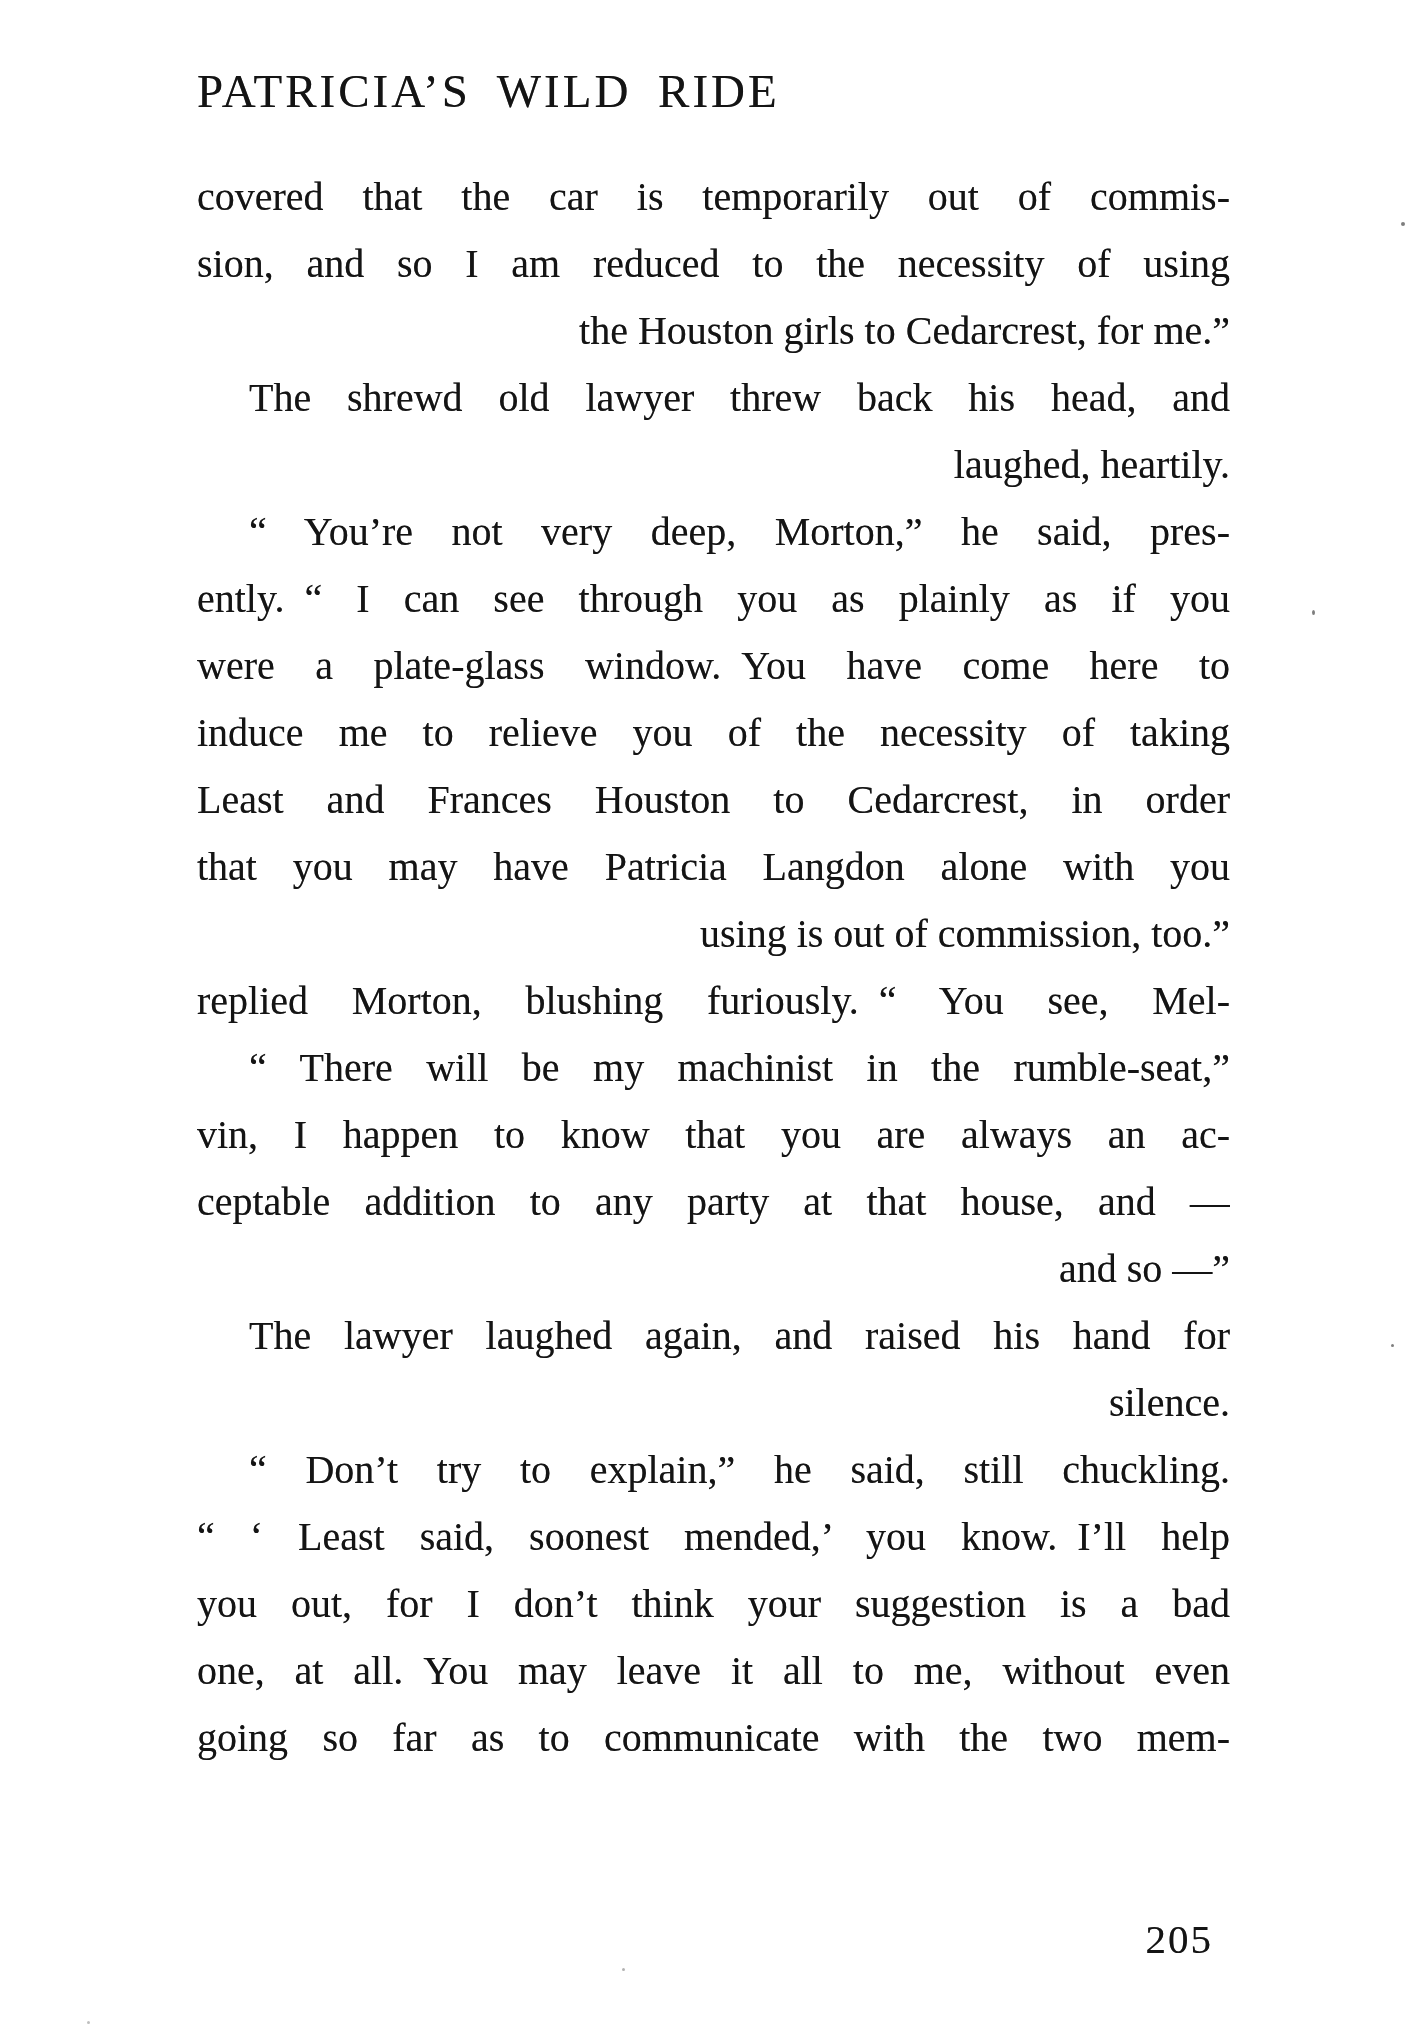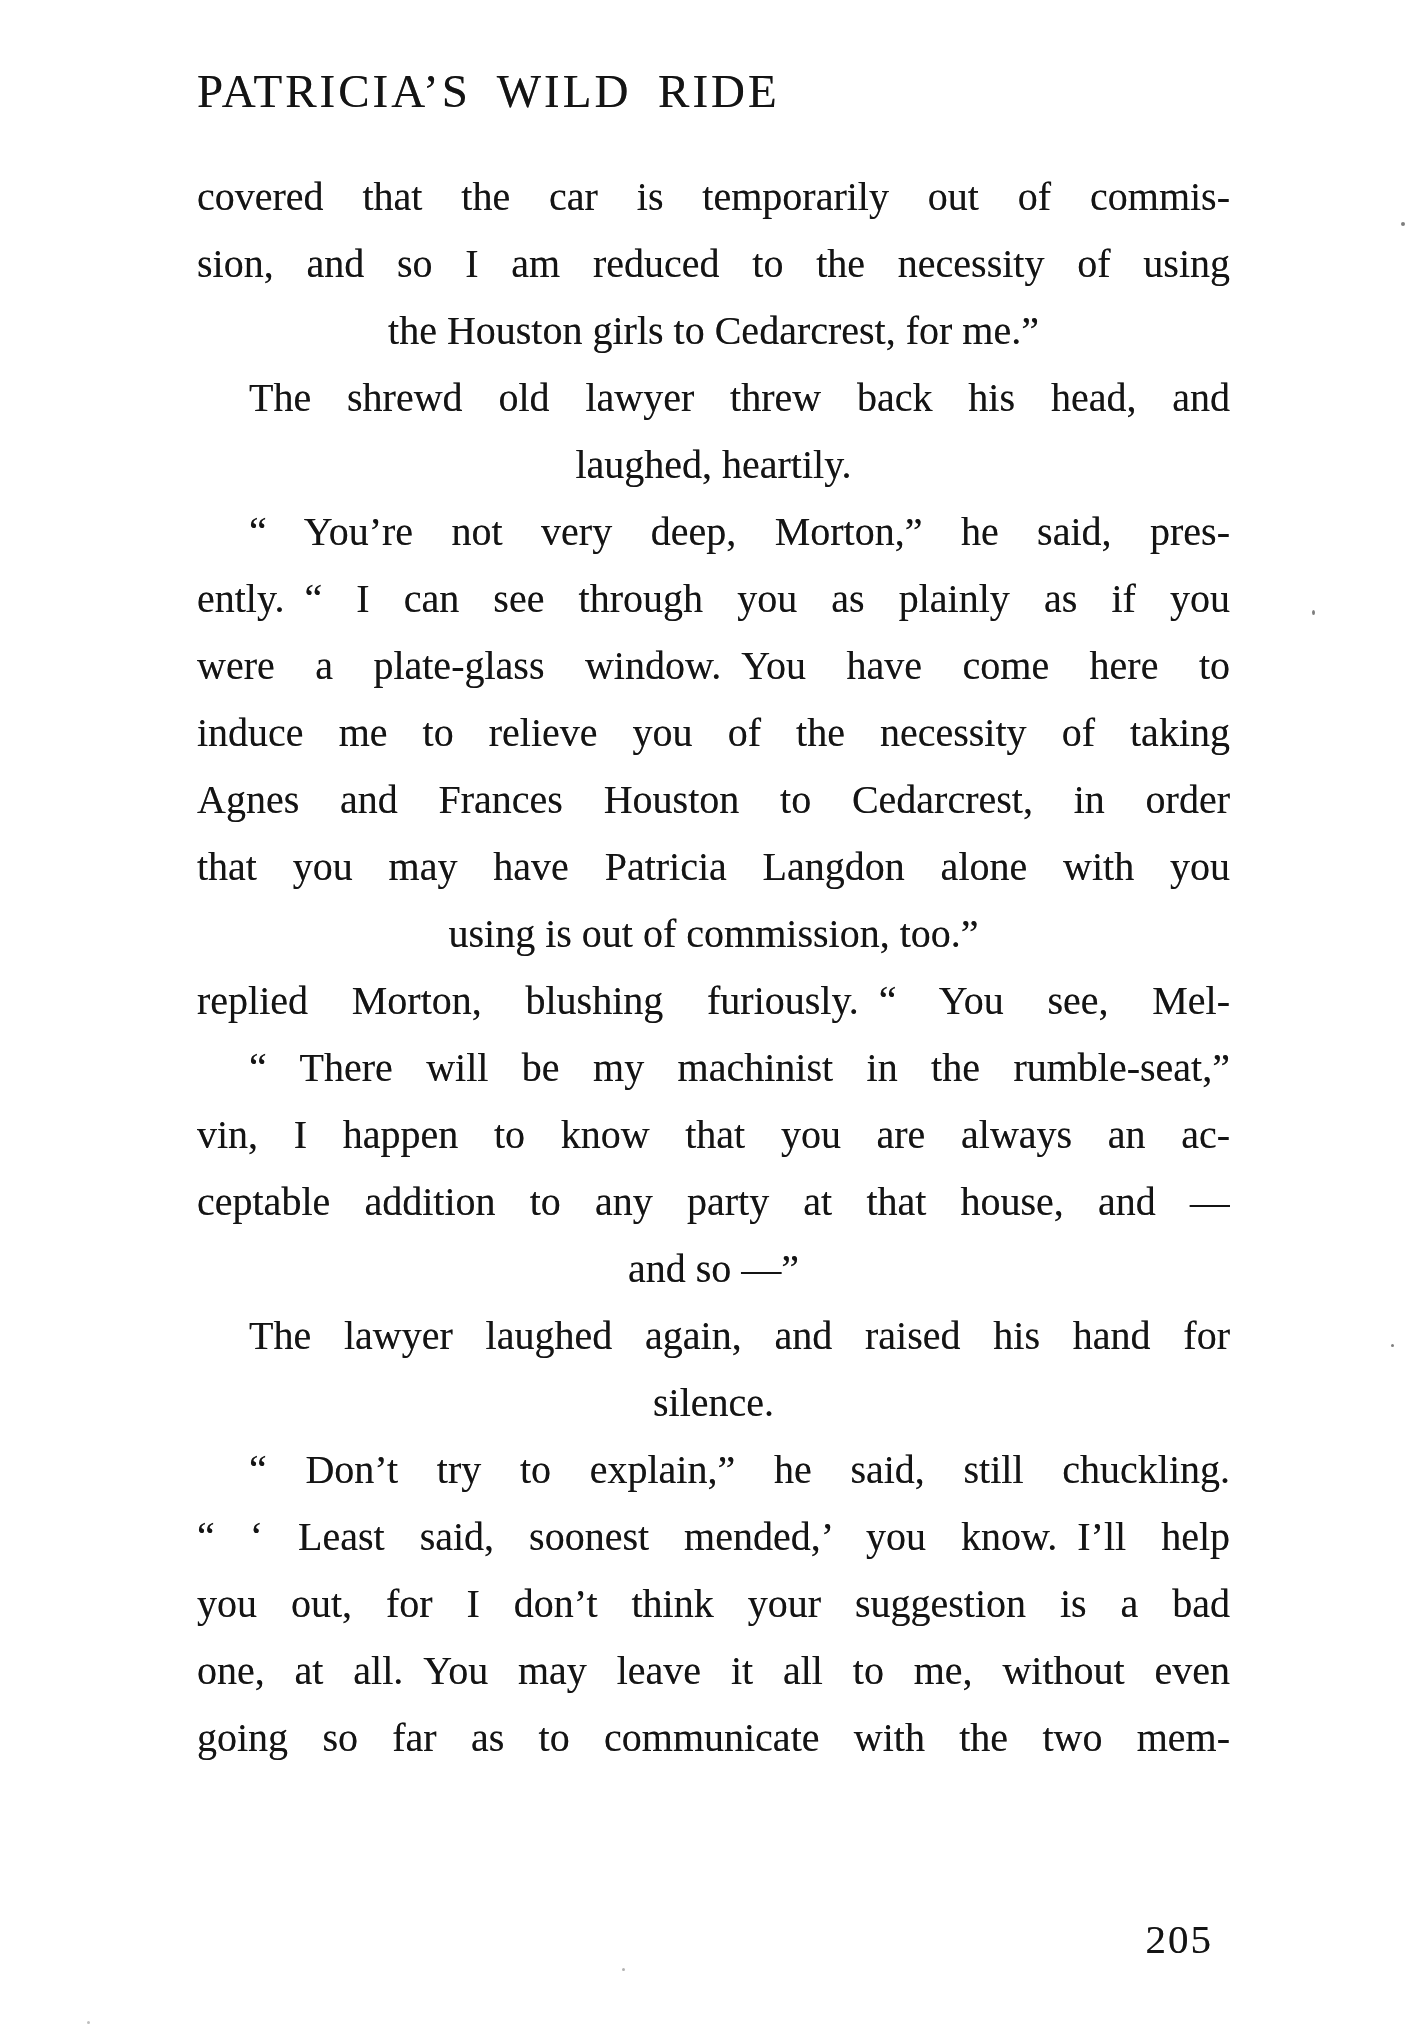--- a/index.html
+++ b/index.html
@@ -25,21 +25,21 @@
     text-shadow:0 0 0.6px rgba(0,0,0,.55);
   }
   .body-text{
     position:absolute;
     top:163px;left:197px;width:1033px;
   }
   .line{
     height:67px;
     line-height:67px;
     font-size:40px;
-    text-align:center;
+    text-align:right;
     white-space:normal;
     overflow:hidden;
     text-shadow:0 0 0.6px rgba(0,0,0,.5);
   }
   .line.fill{
     text-align:justify;
     text-align-last:justify;
   }
   .line.indent{
     text-indent:52px;
@@ -73,21 +73,21 @@
   <div class="body-text" id="body-text">
       <div class="line fill">covered that the car is temporarily out of commis-</div>
       <div class="line fill">sion, and so I am reduced to the necessity of using</div>
       <div class="line">the Houston girls to Cedarcrest, for me.”</div>
       <div class="line indent fill">The shrewd old lawyer threw back his head, and</div>
       <div class="line">laughed, heartily.</div>
       <div class="line indent fill">“ You’re not very deep, Morton,” he said, pres-</div>
       <div class="line fill">ently. “ I can see through you as plainly as if you</div>
       <div class="line fill">were a plate-glass window. You have come here to</div>
       <div class="line fill">induce me to relieve you of the necessity of taking</div>
-      <div class="line fill">Agnes and Frances Houston to Cedarcrest, in order</div>
+      <div class="line fill">Least and Frances Houston to Cedarcrest, in order</div>
       <div class="line fill">that you may have Patricia Langdon alone with you</div>
       <div class="line">using is out of commission, too.”</div>
       <div class="line fill">replied Morton, blushing furiously. “ You see, Mel-</div>
       <div class="line indent fill">“ There will be my machinist in the rumble-seat,”</div>
       <div class="line fill">vin, I happen to know that you are always an ac-</div>
       <div class="line fill">ceptable addition to any party at that house, and —</div>
       <div class="line">and so —”</div>
       <div class="line indent fill">The lawyer laughed again, and raised his hand for</div>
       <div class="line">silence.</div>
       <div class="line indent fill">“ Don’t try to explain,” he said, still chuckling.</div>

